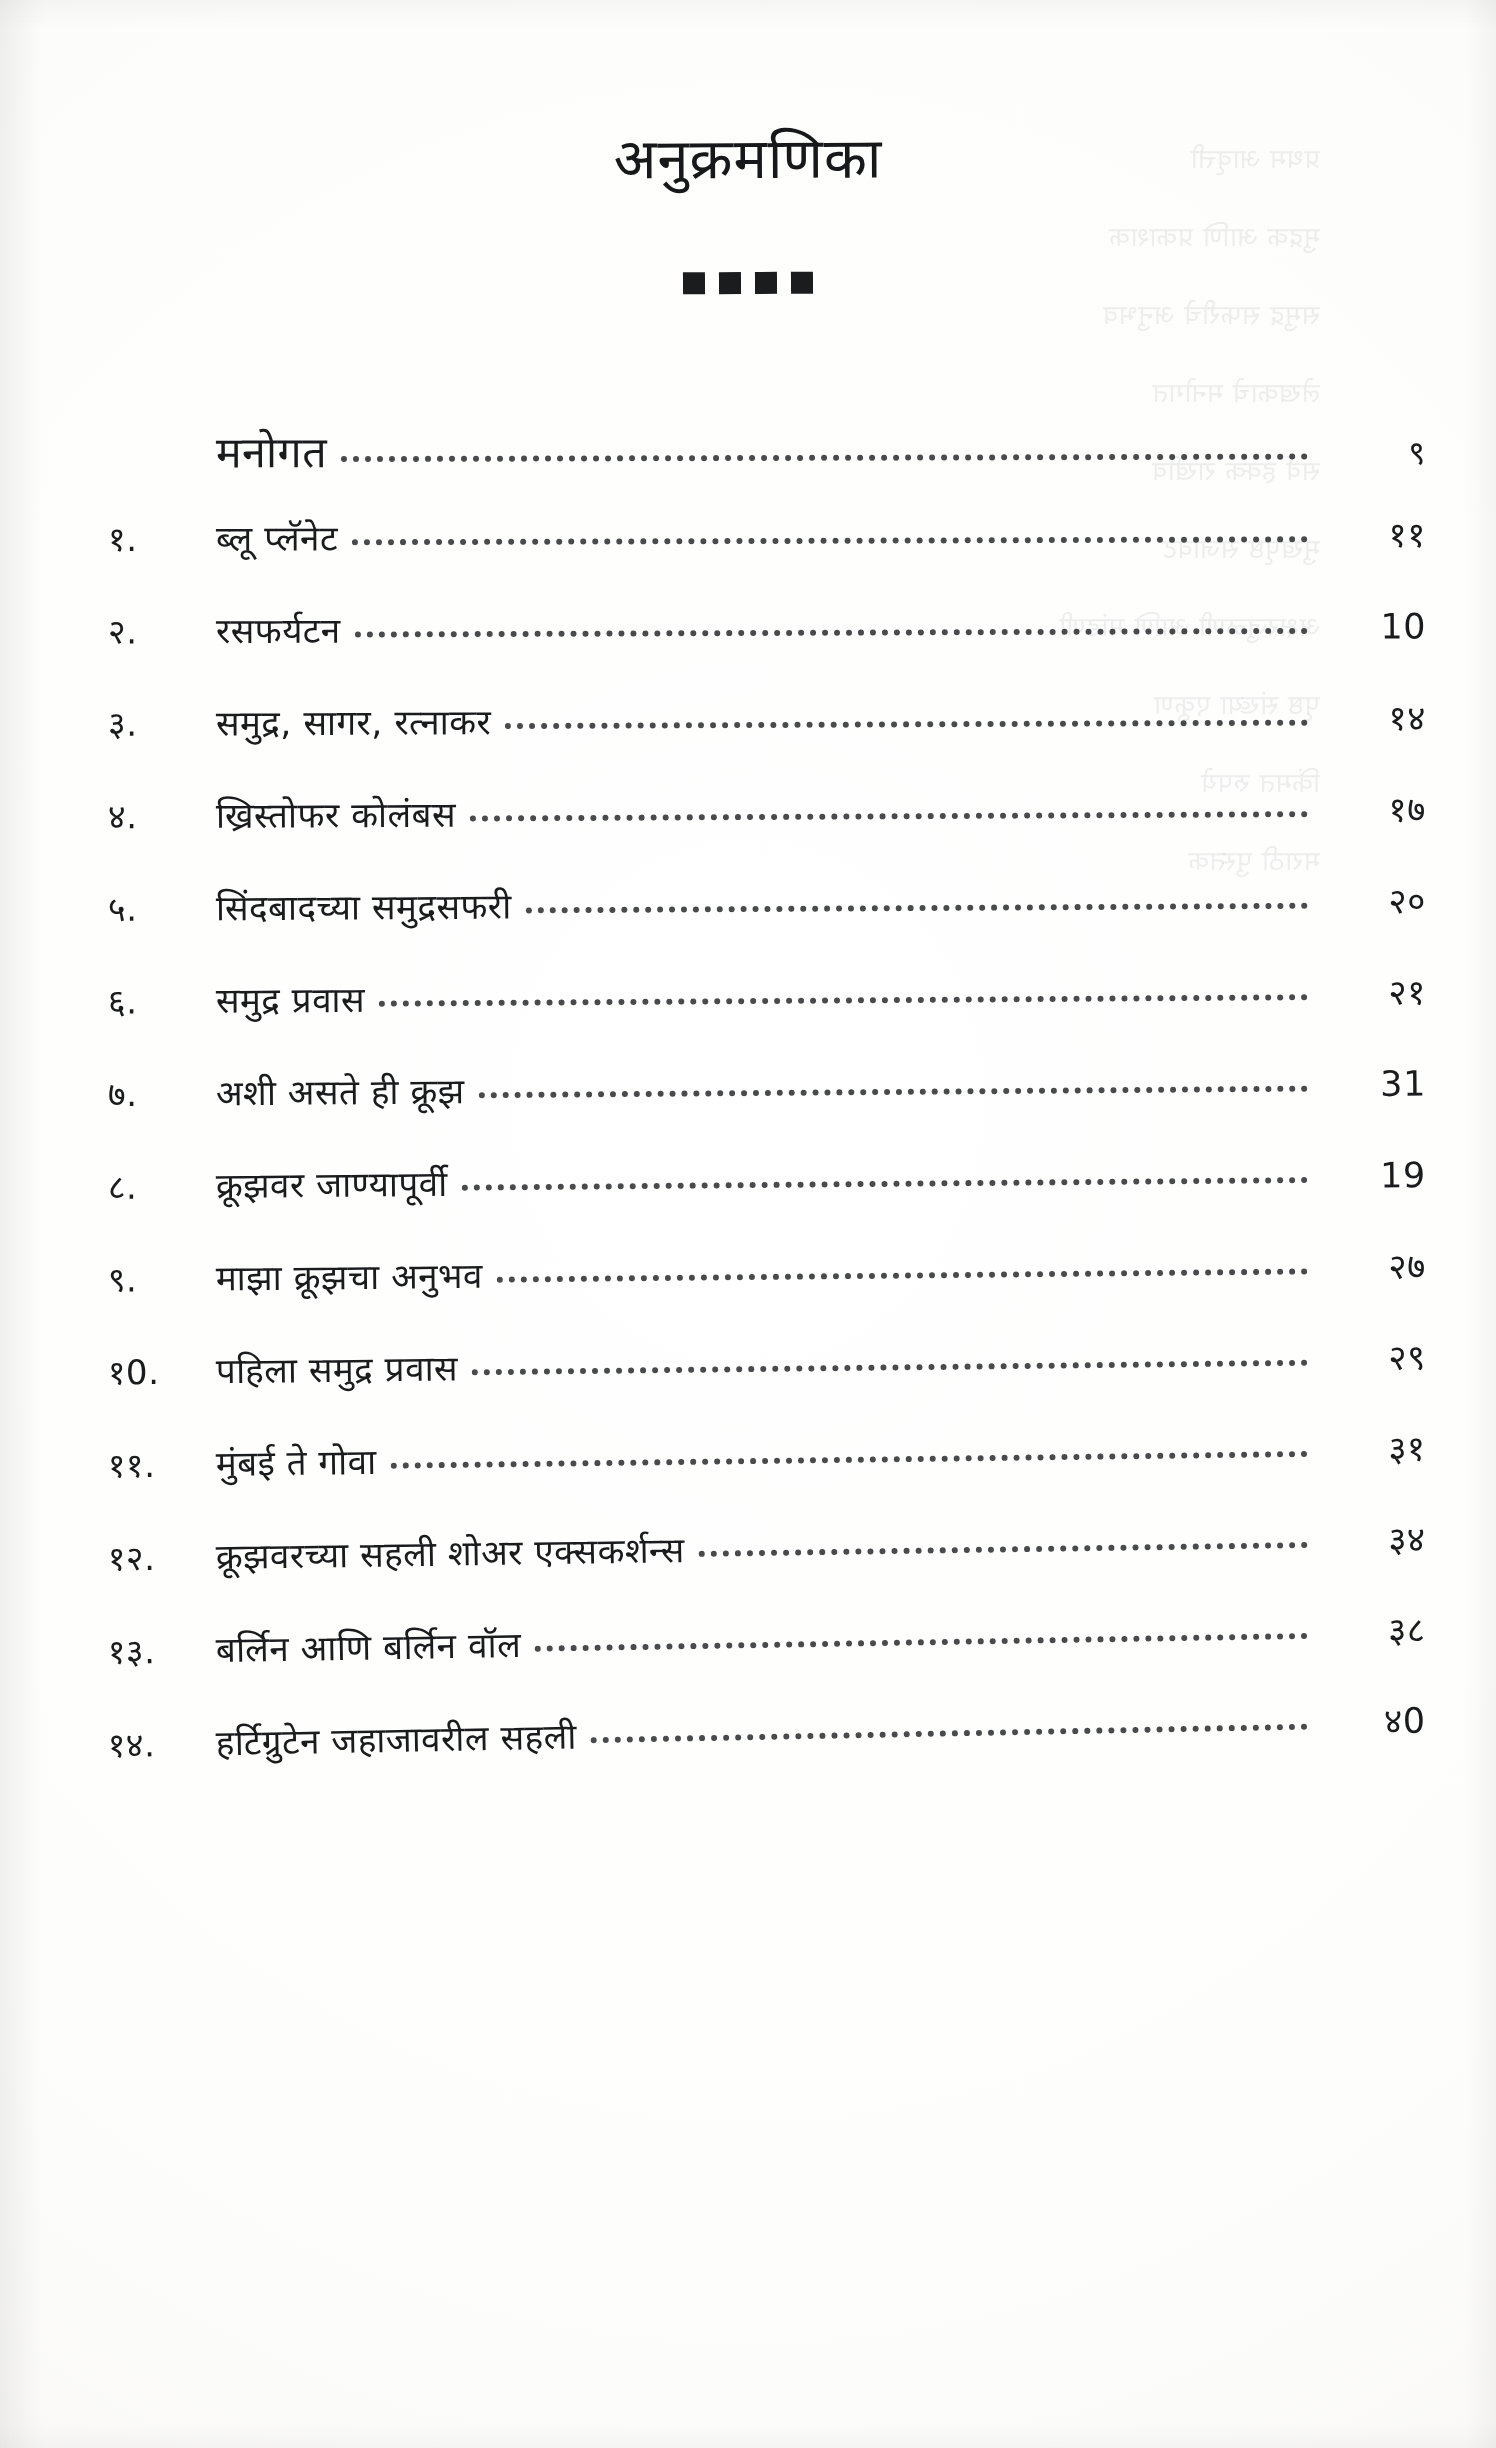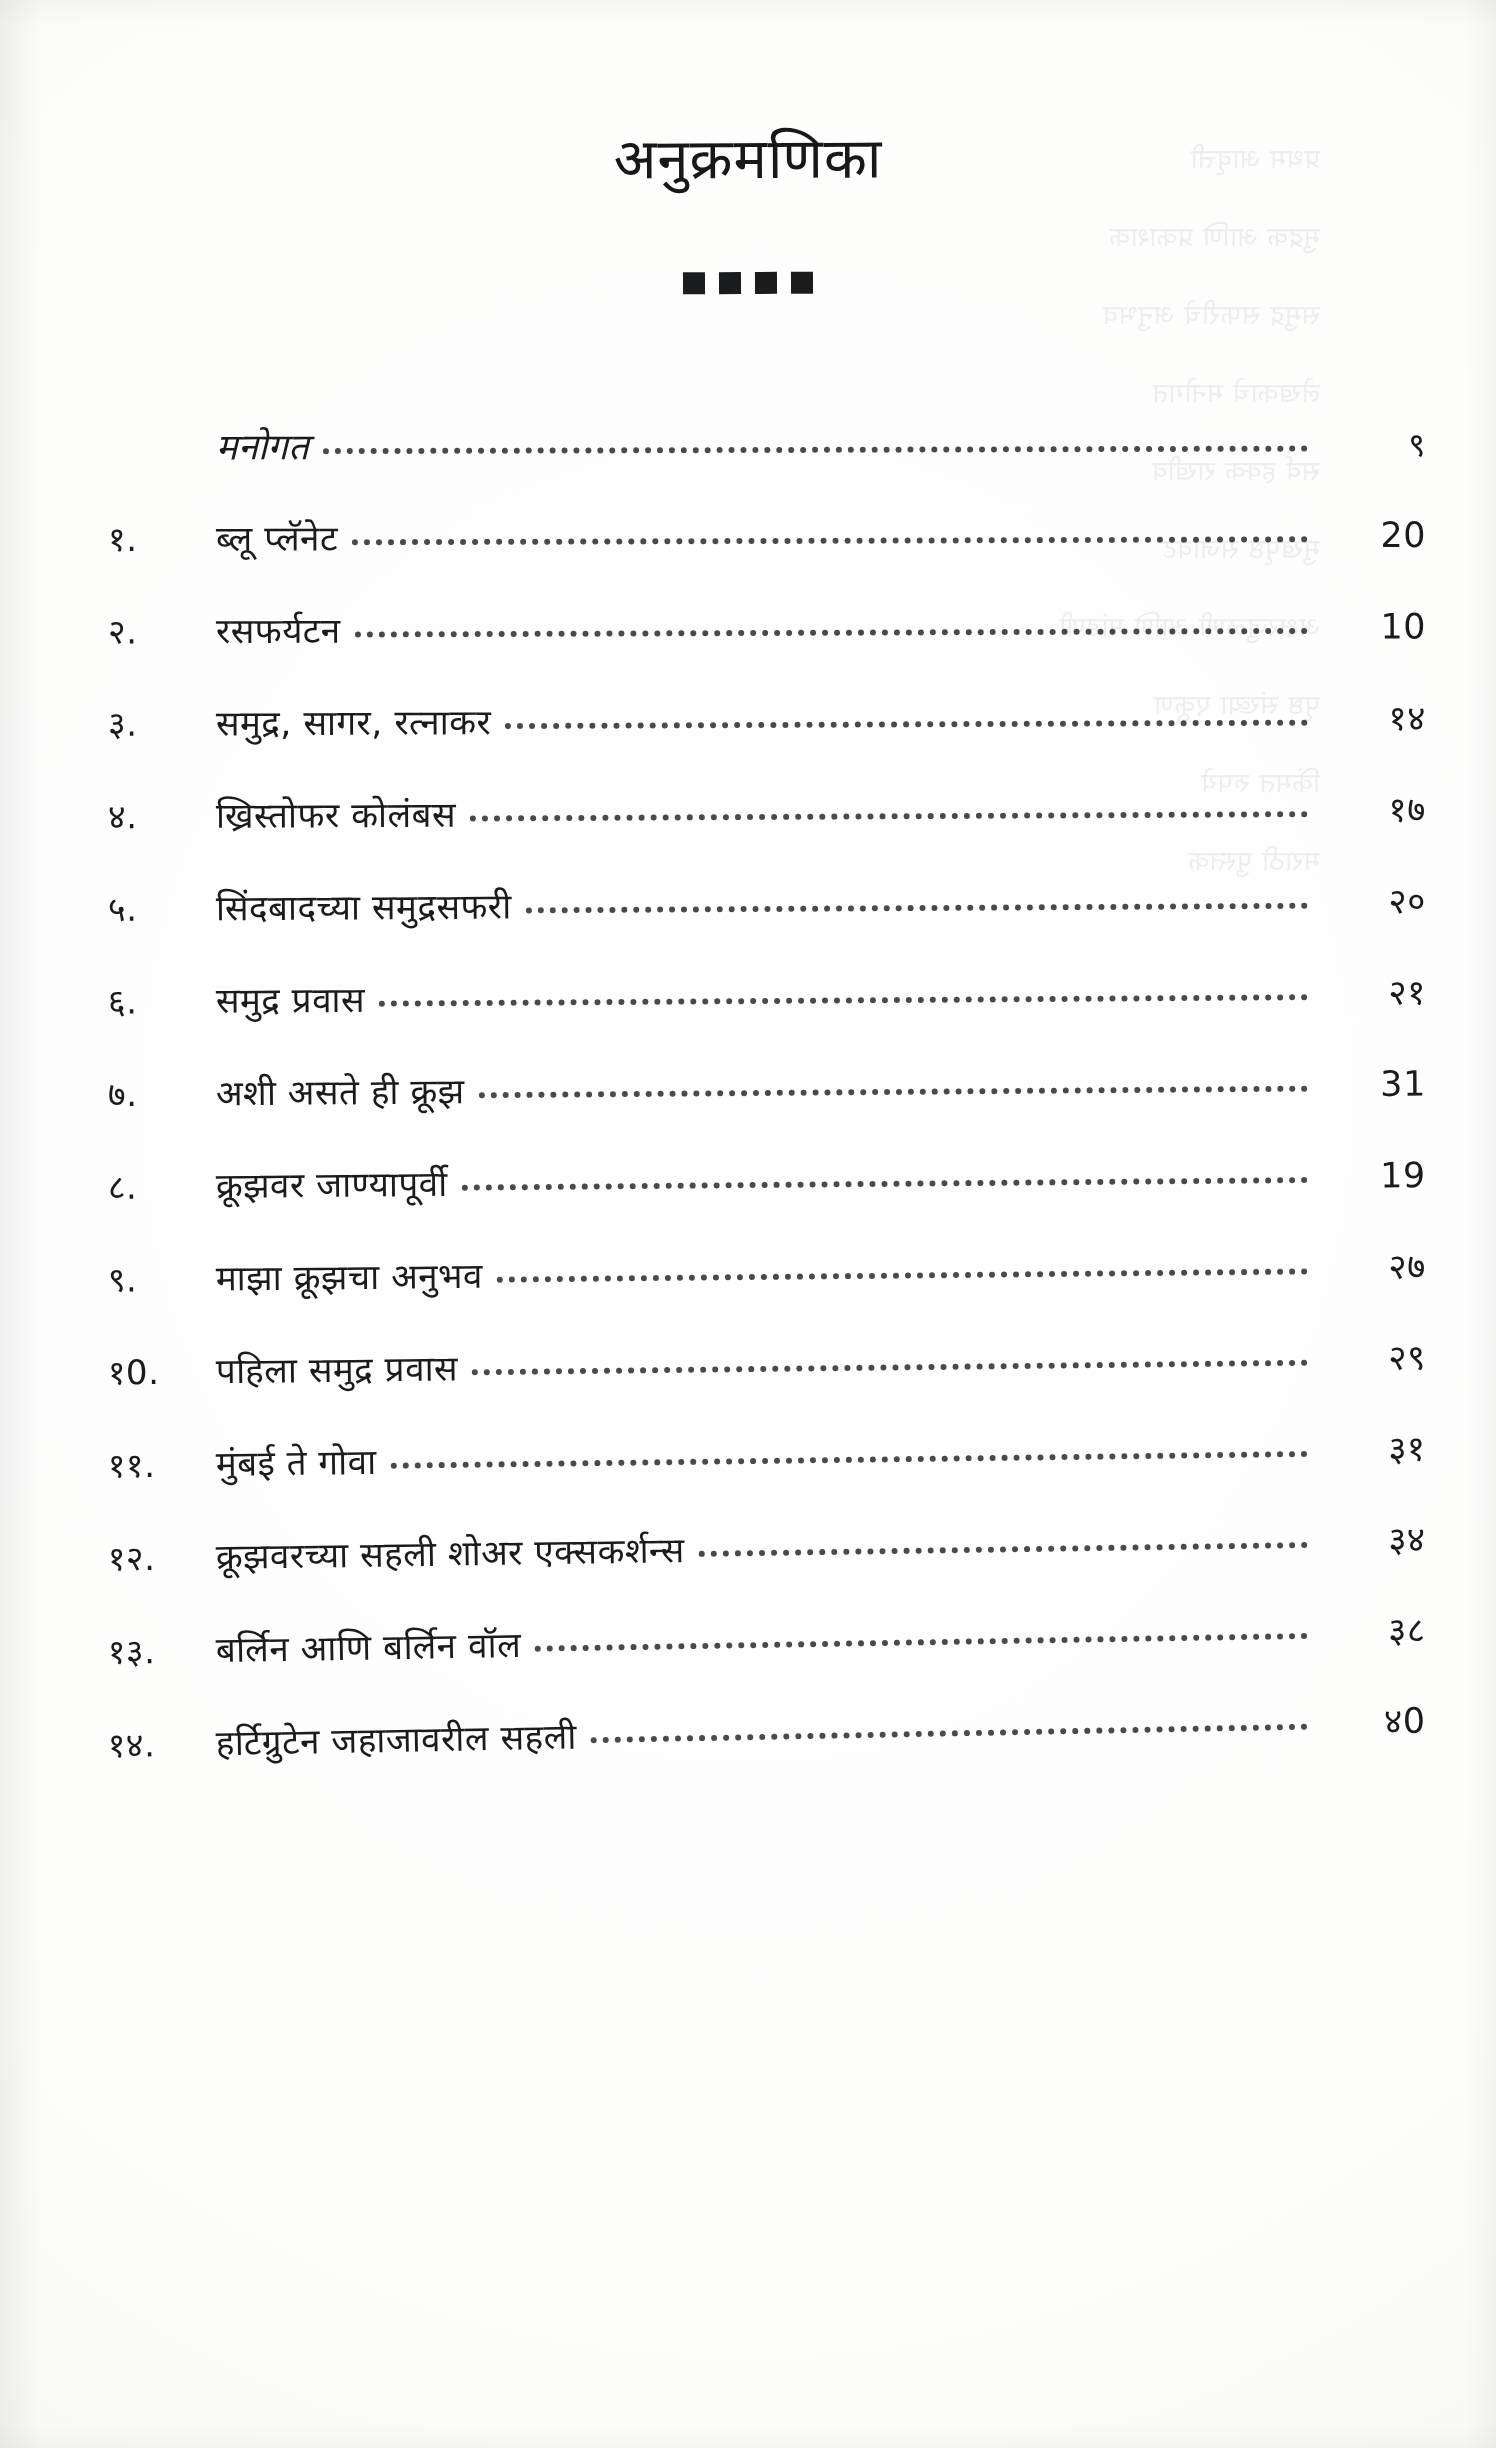--- a/index.html
+++ b/index.html
@@ -155,21 +155,21 @@
   .toc-row:nth-child(8)  { transform: rotate(-0.46deg); }
   .toc-row:nth-child(9)  { transform: rotate(-0.52deg); }
   .toc-row:nth-child(10) { transform: rotate(-0.58deg); }
   .toc-row:nth-child(11) { transform: rotate(-0.66deg); }
   .toc-row:nth-child(12) { transform: rotate(-0.74deg); }
   .toc-row:nth-child(13) { transform: rotate(-0.84deg); }
   .toc-row:nth-child(14) { transform: rotate(-0.95deg); }
   .toc-row:nth-child(15) { transform: rotate(-1.08deg); }
 
   .preface-row .num { visibility: hidden; }
-  .preface-row .title { font-size: 36px; font-style: italic; }
+  .preface-row .title { font-size: 43px; }
   .preface-row .pg { font-size: 33px; }
 </style>
 </head>
 <body>
 
 <div class="page"></div>
 
 <div class="bleed">प्रथम आवृत्ती
 मुद्रक आणि प्रकाशक
 समुद्र सफरीचे अनुभव
@@ -198,21 +198,21 @@
       <span class="num"></span>
       <span class="title">मनोगत</span>
       <span class="dots"></span>
       <span class="pg">९</span>
     </div>
 
     <div class="toc-row">
       <span class="num">१.</span>
       <span class="title">ब्लू प्लॅनेट</span>
       <span class="dots"></span>
-      <span class="pg">20</span>
+      <span class="pg">११</span>
     </div>
 
     <div class="toc-row">
       <span class="num">२.</span>
       <span class="title">रसफर्यटन</span>
       <span class="dots"></span>
       <span class="pg">10</span>
     </div>
 
     <div class="toc-row">

